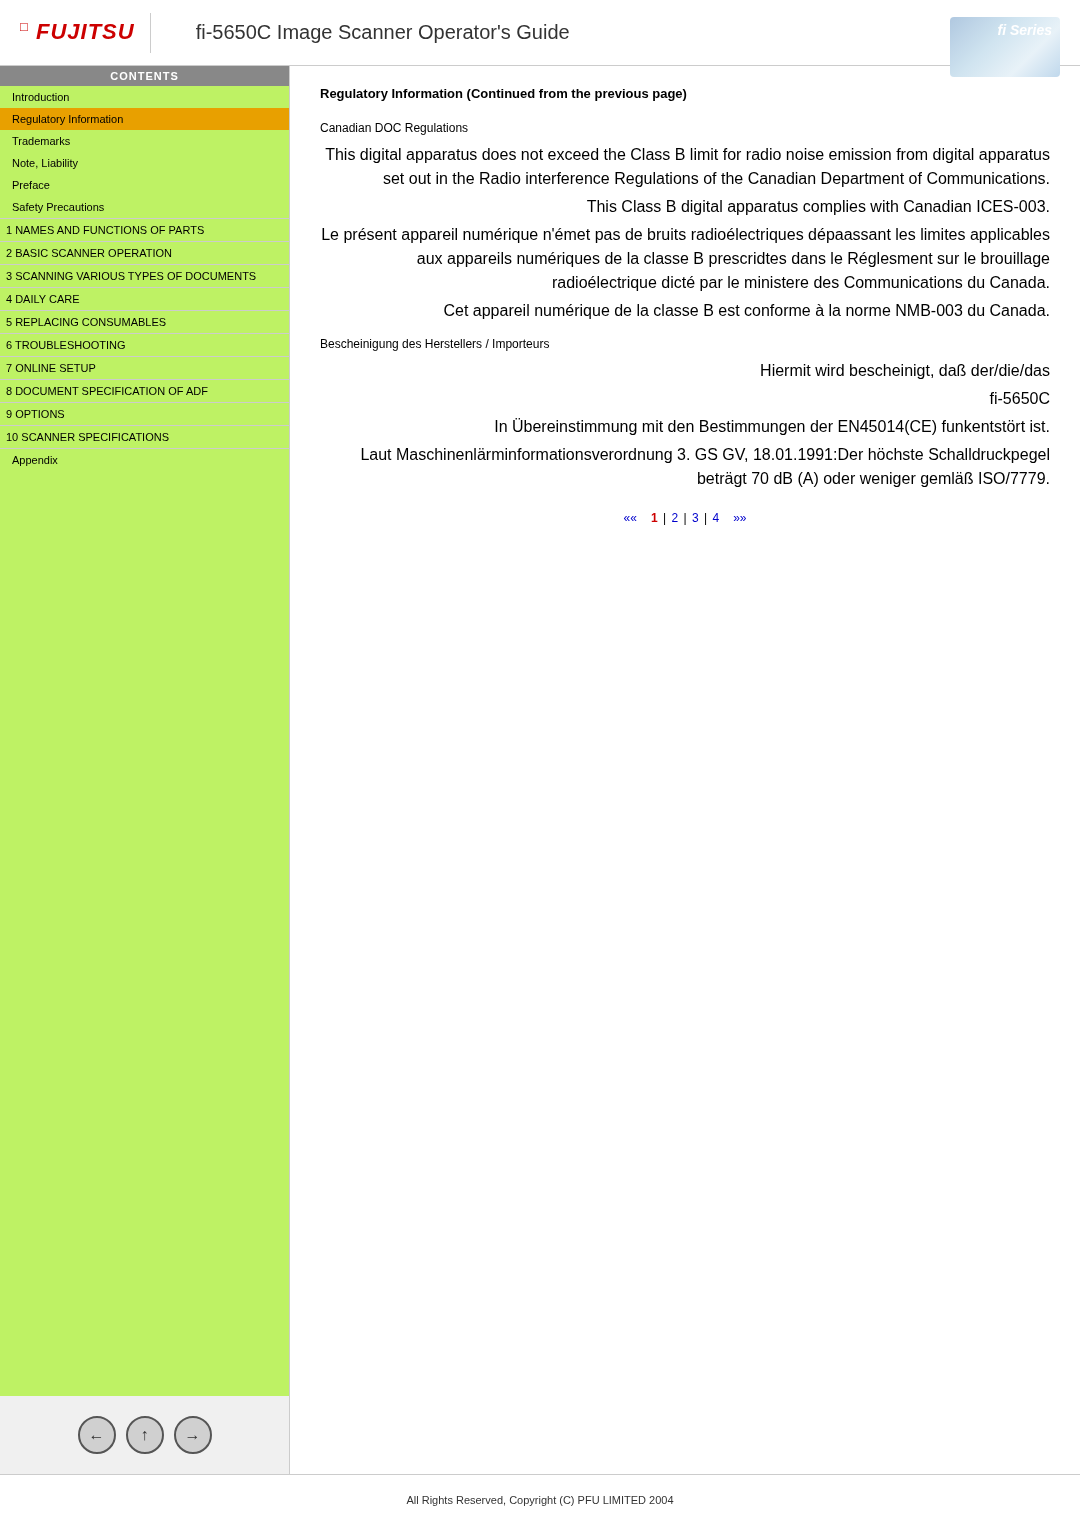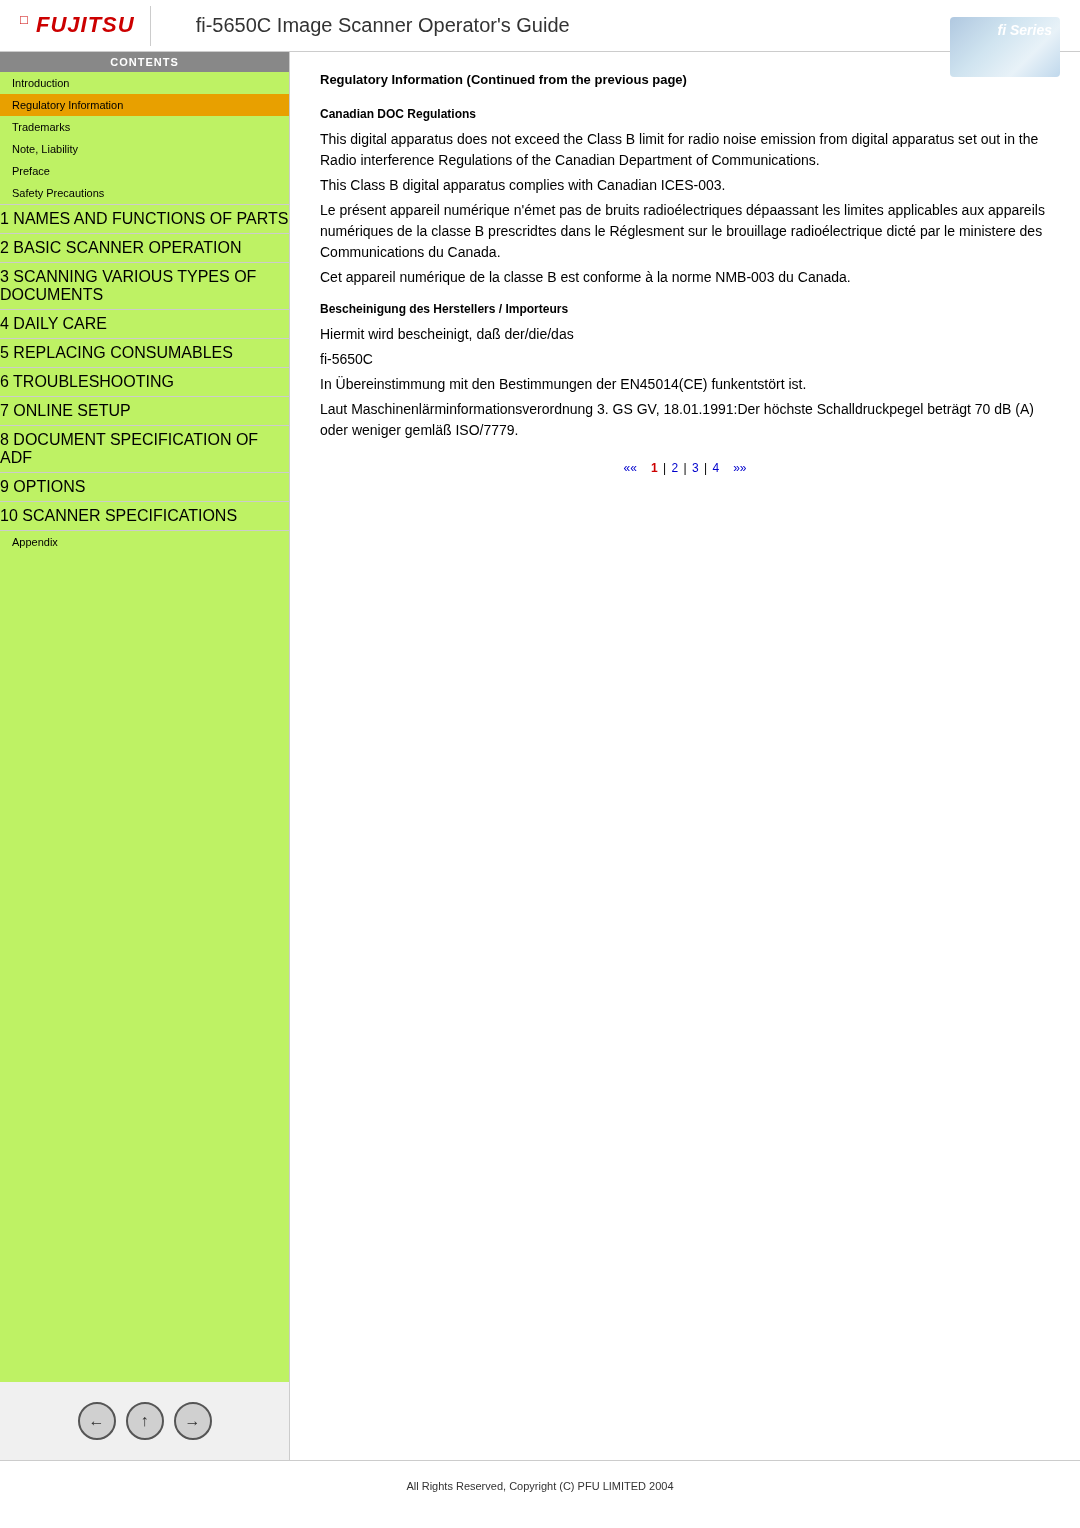--- a/index.html
+++ b/index.html
@@ -12,21 +12,21 @@
       color: #000;
     }
 
     
     .header {
       display: flex;
       align-items: center;
       padding: 10px 20px;
       border-bottom: 1px solid #ccc;
       background: #fff;
-      height: 52px;
+      height: 66px;
       position: relative;
     }
     .header-logo {
       display: flex;
       align-items: center;
       margin-right: 30px;
     }
     .fujitsu-logo {
       font-size: 22px;
       font-weight: bold;
@@ -98,23 +98,23 @@
       display: block;
     }
     .nav-item.active {
       background: #e8a000;
       color: #000;
     }
     .nav-item.sub {
       font-size: 11px;
     }
     .nav-item.chapter {
-      font-size: 16px;
+      font-size: 11px;
       font-weight: normal;
-      padding: 5px 0;
+      padding: 5px 6px;
     }
     .nav-divider {
       height: 1px;
       background: #ccc;
       margin: 0;
     }
 
     
     .sidebar-nav-buttons {
       padding: 20px;
@@ -146,29 +146,30 @@
     }
     .content-header {
       font-size: 13px;
       font-weight: bold;
       margin-bottom: 16px;
       padding-bottom: 4px;
       border-bottom: none;
     }
     .section-title {
       font-size: 12px;
-      font-weight: bold;
+      font-weight: normal;
       margin-bottom: 8px;
       margin-top: 14px;
     }
     .content p {
-      font-size: 14px;
+      font-size: 16px;
       line-height: 1.5;
       margin-bottom: 4px;
       color: #000;
+      text-align: right;
     }
 
     .page-nav {
       text-align: center;
       margin-top: 20px;
       font-size: 12px;
       color: #000;
     }
     .page-nav a {
       color: #0000cc;

